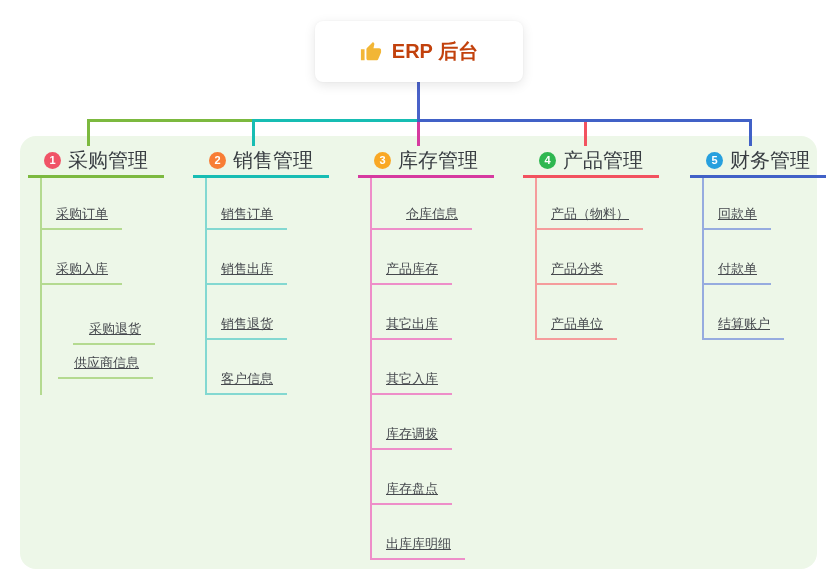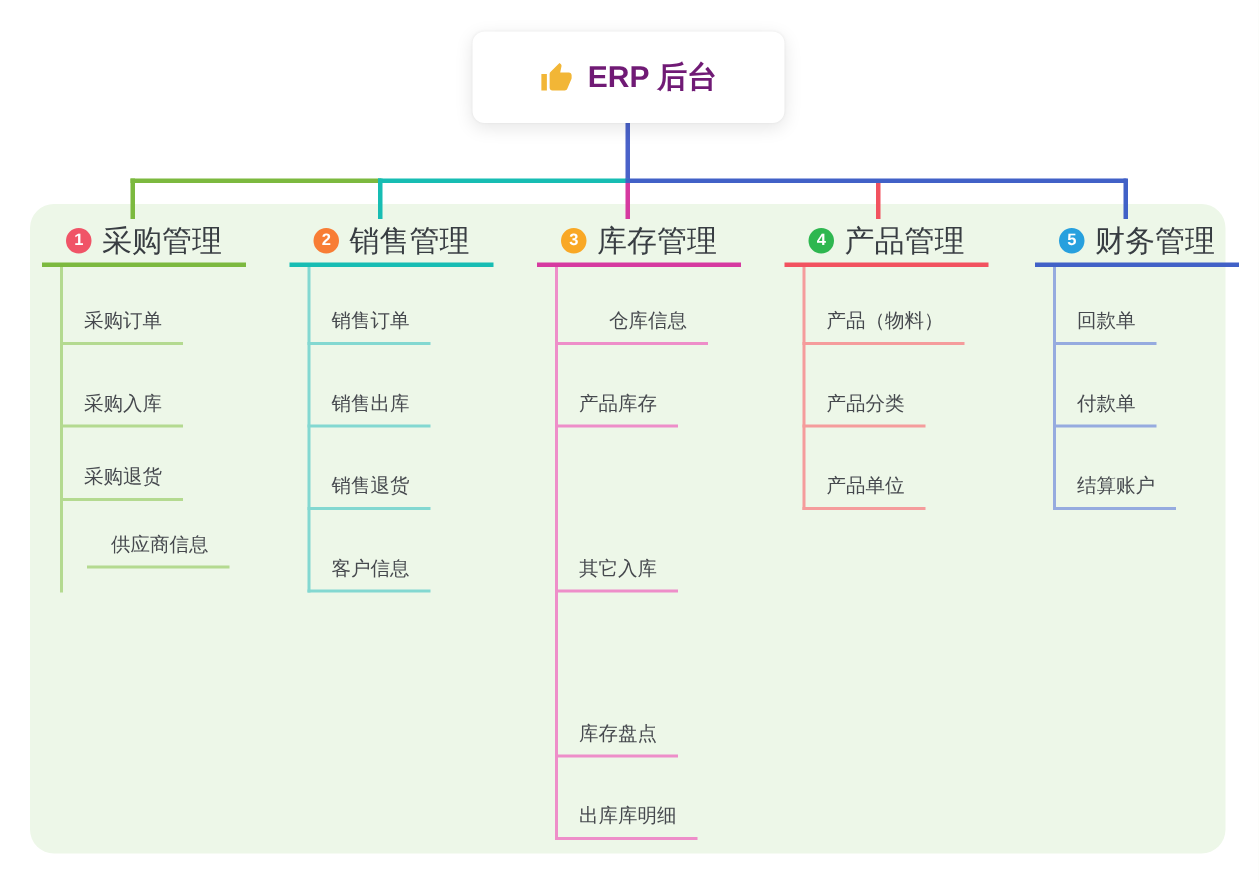--- a/index.html
+++ b/index.html
@@ -6,38 +6,38 @@
   body{font-family:"Liberation Sans", sans-serif;}
   #stage{position:relative;width:839px;height:588px;background:#ffffff;overflow:hidden;}
 
   #panel{position:absolute;left:20px;top:136px;width:797px;height:433px;
          background:#edf7e8;border-radius:16px;}
 
   #root-node{position:absolute;left:315px;top:21px;width:208px;height:61px;
              background:#ffffff;border-radius:8px;
              box-shadow:0 3px 12px rgba(0,0,0,0.10), 0 0 2px rgba(0,0,0,0.05);
              display:flex;align-items:center;justify-content:center;gap:10px;
-             font-size:20px;font-weight:600;color:#701a75;z-index:3;}
+             font-size:20px;font-weight:600;color:#c2410c;z-index:3;}
   #root-node .thumb{width:22px;height:22px;display:inline-block;}
 
   .line{position:absolute;z-index:1;}
 
   .branch{position:absolute;top:145px;width:140px;}
   .branch-header{position:relative;width:120px;height:30px;
                  border-bottom:3px solid #000;
                  display:flex;align-items:center;padding-left:16px;gap:7px;
                  box-sizing:content-box;}
   .badge{width:17px;height:17px;border-radius:50%;flex:0 0 17px;
          color:#ffffff;font-size:11px;font-weight:bold;line-height:17px;
          text-align:center;}
   .branch-title{font-size:20px;font-weight:500;color:#383d42;white-space:nowrap;}
   .branch-vline{position:absolute;left:12px;top:33px;width:2px;}
   .branch-item{position:absolute;left:12px;height:28px;line-height:28px;
                font-size:13px;color:#46494e;white-space:nowrap;width:max-content;
-               padding:0 14px 0 16px;border-bottom:2px solid #f9a8d4;}
+               padding:0 14px 0 16px;border-bottom:2px solid #f9a8d4;text-decoration:underline;}
 </style>
 </head>
 <body>
 
 <div id="stage">
 
   <div id="panel" style="background: rgb(237, 247, 232);"></div>
 
   <div id="root-node">
     <span class="thumb">
@@ -62,21 +62,21 @@
 
   <div id="branches">
       <div class="branch" style="left: 28px; top: 145px;">
         <div class="branch-header" style="border-bottom-color: rgb(124, 185, 63);">
           <span class="badge" style="background: rgb(240, 84, 103);">1</span>
           <span class="branch-title">采购管理</span>
         </div>
         <div class="branch-vline" style="background: rgb(180, 218, 144); height: 217px;"></div>
         <div class="branch-item" style="top: 55px; border-bottom-color: rgb(180, 218, 144);">采购订单</div>
         <div class="branch-item" style="top: 110px; border-bottom-color: rgb(180, 218, 144); padding-left: 16px;">采购入库</div>
-        <div class="branch-item" style="top: 159px; border-bottom-color: rgb(180, 218, 144);">采购退货</div>
+        <div class="branch-item" style="top: 170px; border-bottom-color: rgb(180, 218, 144); margin-left: 33px;">采购退货</div>
         <div class="branch-item" style="top: 204px; border-bottom-color: rgb(180, 218, 144); margin-left: 18px;">供应商信息</div>
       </div>
       <div class="branch" style="left: 193px; top: 145px;">
         <div class="branch-header" style="border-bottom-color: rgb(23, 189, 179);">
           <span class="badge" style="background: rgb(248, 125, 53);">2</span>
           <span class="branch-title">销售管理</span>
         </div>
         <div class="branch-vline" style="background: rgb(131, 216, 209); height: 217px;"></div>
         <div class="branch-item" style="top: 55px; border-bottom-color: rgb(131, 216, 209);">销售订单</div>
         <div class="branch-item" style="top: 110px; border-bottom-color: rgb(131, 216, 209);">销售出库</div>
@@ -84,21 +84,23 @@
         <div class="branch-item" style="top: 165px; border-bottom-color: rgb(131, 216, 209);">销售退货</div>
       </div>
       <div class="branch" style="left: 358px; top: 145px;">
         <div class="branch-header" style="border-bottom-color: rgb(214, 58, 160);">
           <span class="badge" style="background: rgb(249, 168, 37);">3</span>
           <span class="branch-title">库存管理</span>
         </div>
         <div class="branch-vline" style="background: rgb(238, 142, 201); height: 382px;"></div>
         <div class="branch-item" style="top: 55px; border-bottom-color: rgb(238, 142, 201); padding-left: 36px;">仓库信息</div>
         <div class="branch-item" style="top: 110px; border-bottom-color: rgb(238, 142, 201);">产品库存</div>
+        <div class="branch-item" style="top: 165px; border-bottom-color: rgb(238, 142, 201);">其它出库</div>
         <div class="branch-item" style="top: 220px; border-bottom-color: rgb(238, 142, 201);">其它入库</div>
+        <div class="branch-item" style="top: 275px; border-bottom-color: rgb(238, 142, 201);">库存调拨</div>
         <div class="branch-item" style="top: 330px; border-bottom-color: rgb(238, 142, 201);">库存盘点</div>
         <div class="branch-item" style="top: 385px; border-bottom-color: rgb(238, 142, 201);">出库库明细</div>
       </div>
       <div class="branch" style="left: 523px; top: 145px;">
         <div class="branch-header" style="border-bottom-color: rgb(242, 82, 95);">
           <span class="badge" style="background: rgb(46, 183, 80);">4</span>
           <span class="branch-title">产品管理</span>
         </div>
         <div class="branch-vline" style="background: rgb(245, 156, 156); height: 162px;"></div>
         <div class="branch-item" style="top: 55px; border-bottom-color: rgb(245, 156, 156); text-align: center;">产品（物料）</div>

